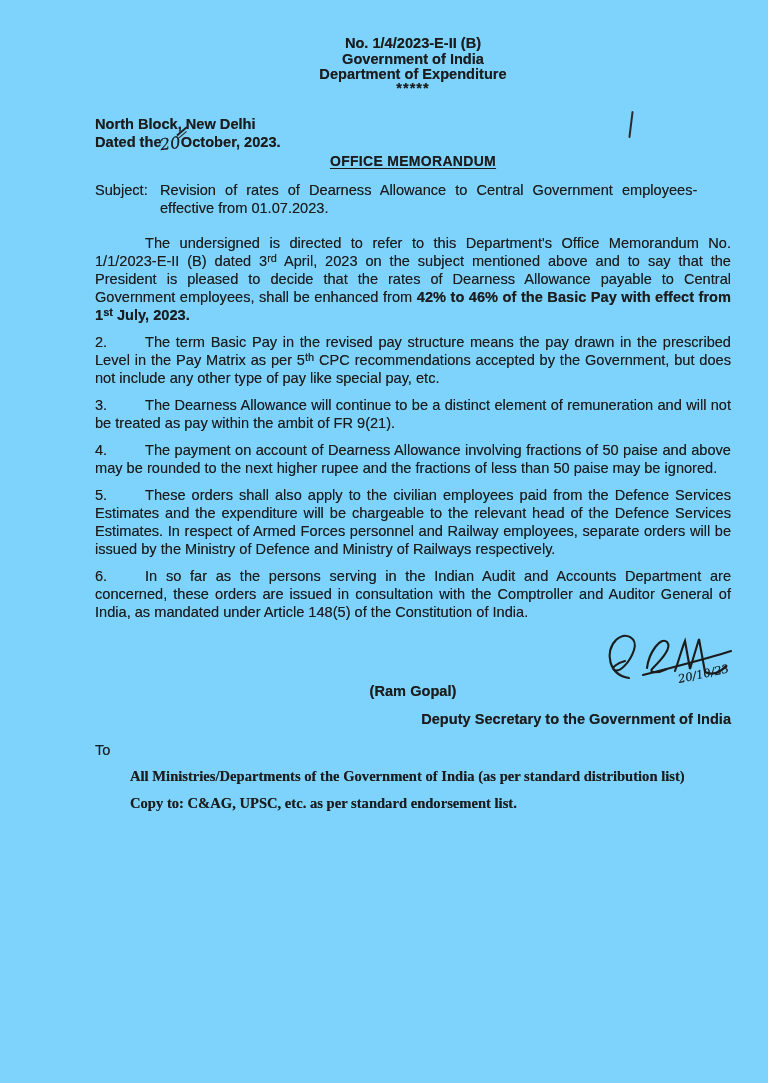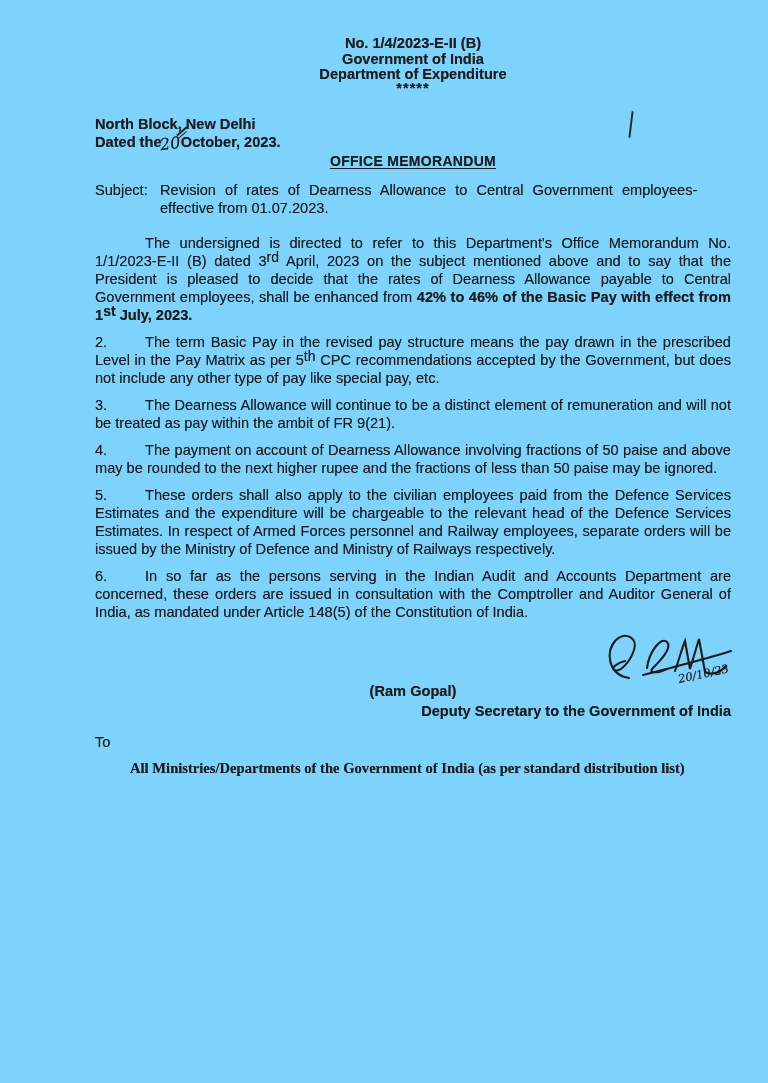--- a/index.html
+++ b/index.html
@@ -89,21 +89,21 @@
   .paragraphs p{
     margin:0 0 9px 0;
     text-align:justify;
   }
   p.indented{text-indent:50px;}
   .para-num{
     display:inline-block;
     width:50px;
   }
   sup{
-    font-size:14px;
+    font-size:11px;
     line-height:0;
     position:relative;
     top:-4px;
     vertical-align:baseline;
   }
   .sig-block{
     text-align:right;
     margin-top:2px;
   }
   .sig-scribble{
@@ -111,21 +111,21 @@
     margin:0 -14px -6px 0;
   }
   .sig-name{
     font-weight:bold;
     text-align:center;
     margin-top:-4px;
   }
   .sig-designation{
     font-weight:bold;
     text-align:right;
-    margin-top:2px;
+    margin-top:10px;
   }
   .to-line{margin-top:13px;}
   .distribution{
     margin:8px 0 0 35px;
     font-weight:bold;
     font-family:Liberation Serif, serif;
   }
   .distribution .dist-line{margin-bottom:9px;}
 </style>
 </head>
@@ -176,15 +176,16 @@
       <text transform="translate(84,53) rotate(-12)" font-family="DejaVu Serif, serif" font-style="italic" font-size="11.5" fill="#1c1c1c" id="sig-date-text">20/10/23</text>
     </svg>
     <div class="sig-name">(Ram Gopal)</div>
     <div class="sig-designation">Deputy Secretary to the Government of India</div>
   </div>
 
   <div class="to-line">To</div>
 
   <div class="distribution">
     <div class="dist-line">All Ministries/Departments of the Government of India (as per standard distribution list)</div>
+    <div class="dist-line">Copy to: C&amp;AG, UPSC, etc. as per standard endorsement list.</div>
   </div>
 
 </div>
 
 </body></html>

